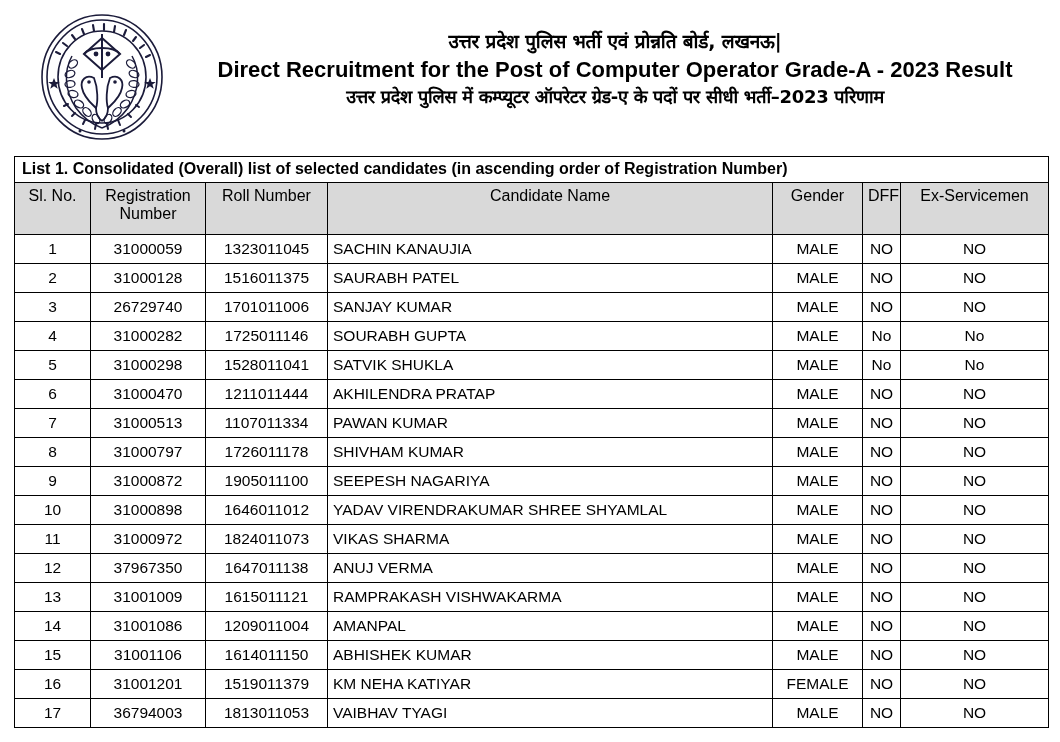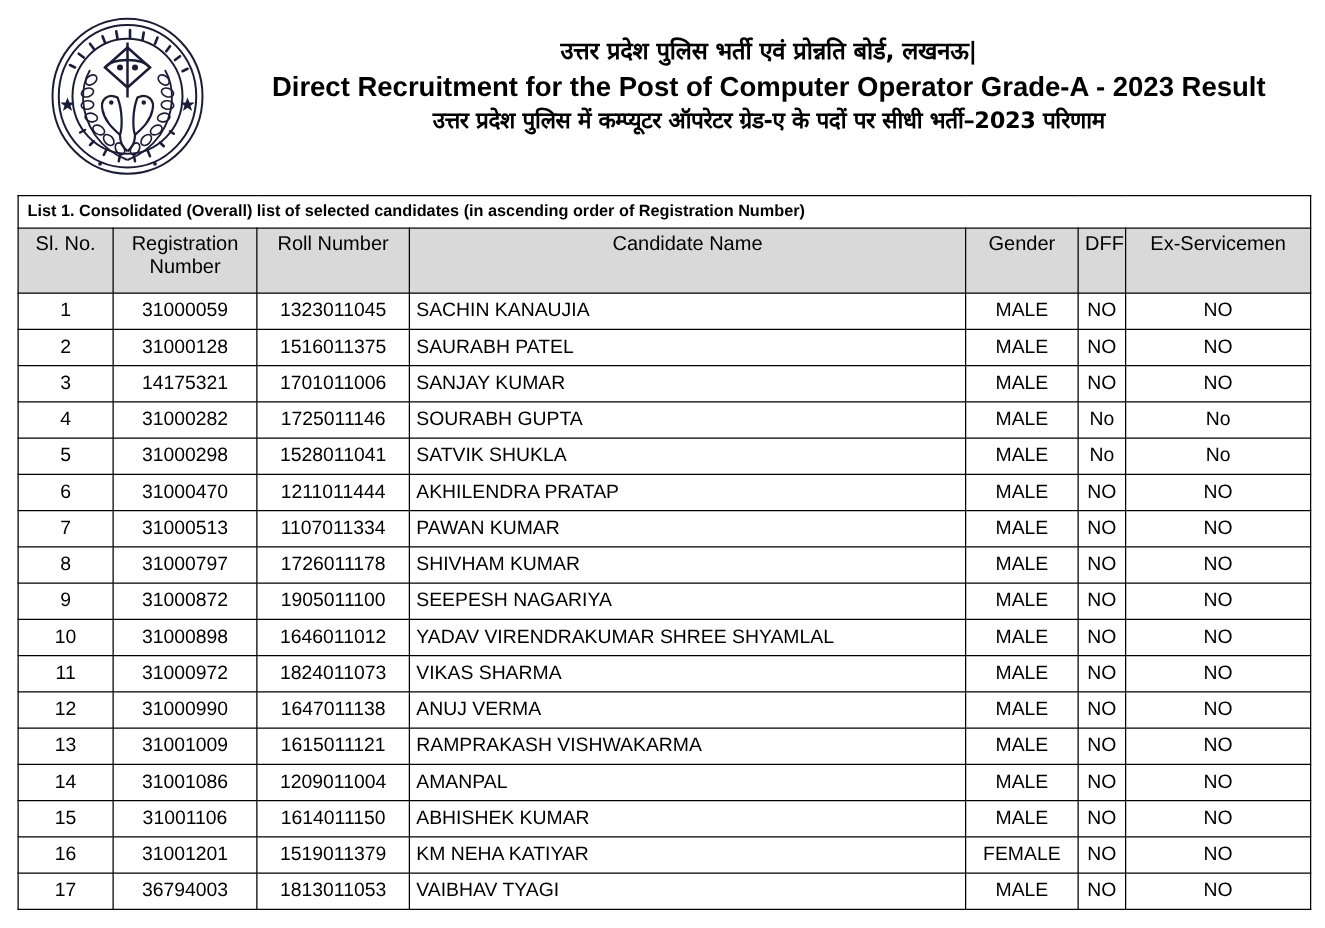--- a/index.html
+++ b/index.html
@@ -82,21 +82,21 @@
   table.result-table th {
     border: 1.6px solid #000000;
     padding: 0 5px;
     font-size: 15.5px;
     line-height: 1.15;
     box-sizing: border-box;
   }
   tr.list-title-row td {
     background: #ffffff;
     font-weight: bold;
-    font-size: 13px;
+    font-size: 16px;
     text-align: left;
     height: 26px;
     padding-left: 7px;
   }
   tr.column-header-row th {
     background: #d9d9d9;
     font-weight: normal;
     text-align: center;
     vertical-align: top;
     padding-top: 4px;
@@ -264,21 +264,21 @@
           <td class="col-sl">2</td>
           <td class="col-reg">31000128</td>
           <td class="col-roll">1516011375</td>
           <td class="col-name">SAURABH PATEL</td>
           <td class="col-gender">MALE</td>
           <td class="col-dff">NO</td>
           <td class="col-exs">NO</td>
         </tr>
         <tr class="data-row">
           <td class="col-sl">3</td>
-          <td class="col-reg">14175321</td>
+          <td class="col-reg">26729740</td>
           <td class="col-roll">1701011006</td>
           <td class="col-name">SANJAY KUMAR</td>
           <td class="col-gender">MALE</td>
           <td class="col-dff">NO</td>
           <td class="col-exs">NO</td>
         </tr>
         <tr class="data-row">
           <td class="col-sl">4</td>
           <td class="col-reg">31000282</td>
           <td class="col-roll">1725011146</td>
@@ -345,21 +345,21 @@
           <td class="col-sl">11</td>
           <td class="col-reg">31000972</td>
           <td class="col-roll">1824011073</td>
           <td class="col-name">VIKAS SHARMA</td>
           <td class="col-gender">MALE</td>
           <td class="col-dff">NO</td>
           <td class="col-exs">NO</td>
         </tr>
         <tr class="data-row">
           <td class="col-sl">12</td>
-          <td class="col-reg">31000990</td>
+          <td class="col-reg">37967350</td>
           <td class="col-roll">1647011138</td>
           <td class="col-name">ANUJ VERMA</td>
           <td class="col-gender">MALE</td>
           <td class="col-dff">NO</td>
           <td class="col-exs">NO</td>
         </tr>
         <tr class="data-row">
           <td class="col-sl">13</td>
           <td class="col-reg">31001009</td>
           <td class="col-roll">1615011121</td>

